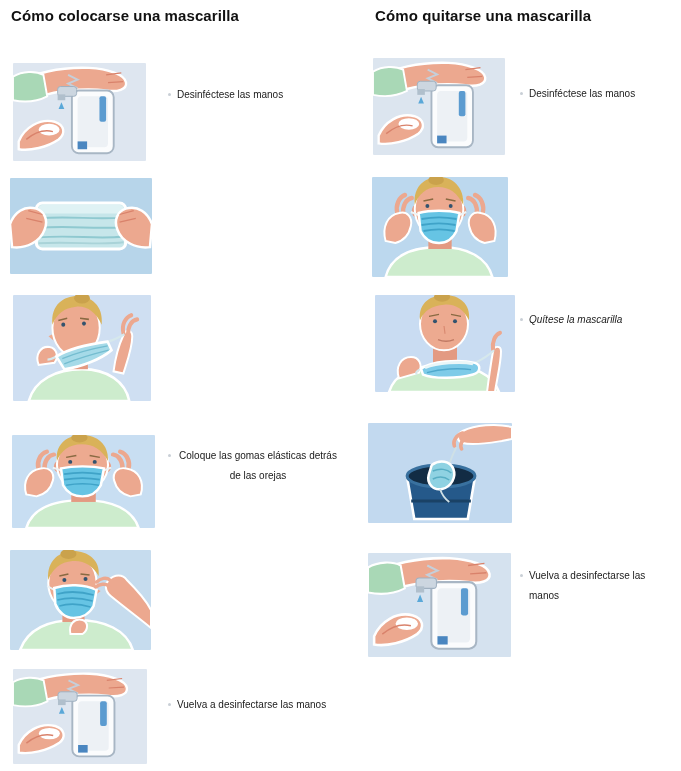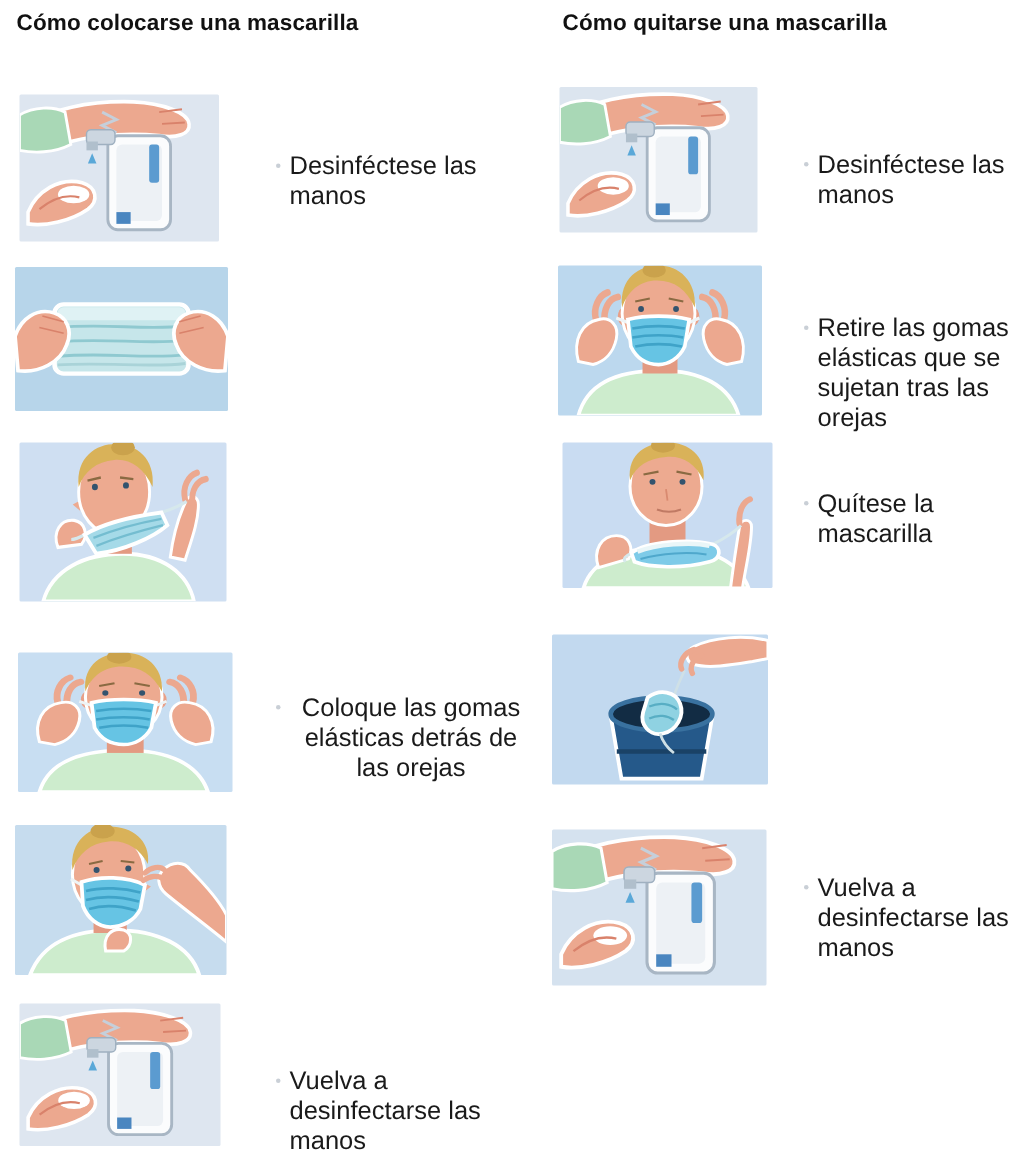--- a/index.html
+++ b/index.html
@@ -7,21 +7,21 @@
     position:relative;width:681px;height:771px;background:#ffffff;
     font-family:"Liberation Sans","DejaVu Sans",sans-serif;overflow:hidden;
   }
   .col-title{
     position:absolute;margin:0;font-size:15px;font-weight:bold;color:#111111;
     letter-spacing:.1px;white-space:nowrap;
   }
   .step-illus{position:absolute;border-radius:1px;overflow:hidden;}
   .step-illus svg{display:block;width:100%;height:100%;}
   .step-text{
-    position:absolute;margin:16px;font-size:17px;line-height:20px;color:#1a1a1a;
+    position:absolute;margin:0;font-size:10px;line-height:20px;color:#1a1a1a;
   }
   .step-text::before{
     content:"";position:absolute;left:-9px;top:8px;width:3px;height:3px;
     border-radius:50%;background:#c9cfd6;
   }
   .symdefs{position:absolute;width:0;height:0;overflow:hidden;}
 </style>
 </head>
 <body>
 
@@ -196,28 +196,27 @@
         <use href="#sym-sanitizer"></use>
       </svg>
   </div>
   <p class="step-text" style="left:529px;top:84px;width:140px;">Desinféctese las manos</p>
 
   <div class="step-illus" style="left:372px;top:177px;width:136px;height:100px;background:#bcd8ee;">
     <svg viewBox="0 0 140 100" preserveAspectRatio="none">
         <use href="#sym-earloop"></use>
       </svg>
   </div>
-  <p class="step-text" style="left:529px;top:193px;width:138px;">Retire las gomas elásticas que se sujetan tras las orejas</p>
 
   <div class="step-illus" style="left:375px;top:295px;width:140px;height:97px;background:#c9dcf2;">
     <svg viewBox="0 0 140 100" preserveAspectRatio="none">
         <use href="#sym-maskoff"></use>
       </svg>
   </div>
-  <p class="step-text" style="left:529px;top:310px;width:140px;">Quítese la mascarilla</p>
+  <p class="step-text" style="left:529px;top:310px;width:140px;font-style:italic;">Quítese la mascarilla</p>
 
   <div class="step-illus" style="left:368px;top:423px;width:144px;height:100px;background:#c2d9ef;">
     <svg viewBox="0 0 140 100" preserveAspectRatio="none">
         <use href="#sym-trash"></use>
       </svg>
   </div>
 
   <div class="step-illus" style="left:368px;top:553px;width:143px;height:104px;background:#d5e2ef;">
     <svg viewBox="0 0 140 100" preserveAspectRatio="none">
         <use href="#sym-sanitizer"></use>

